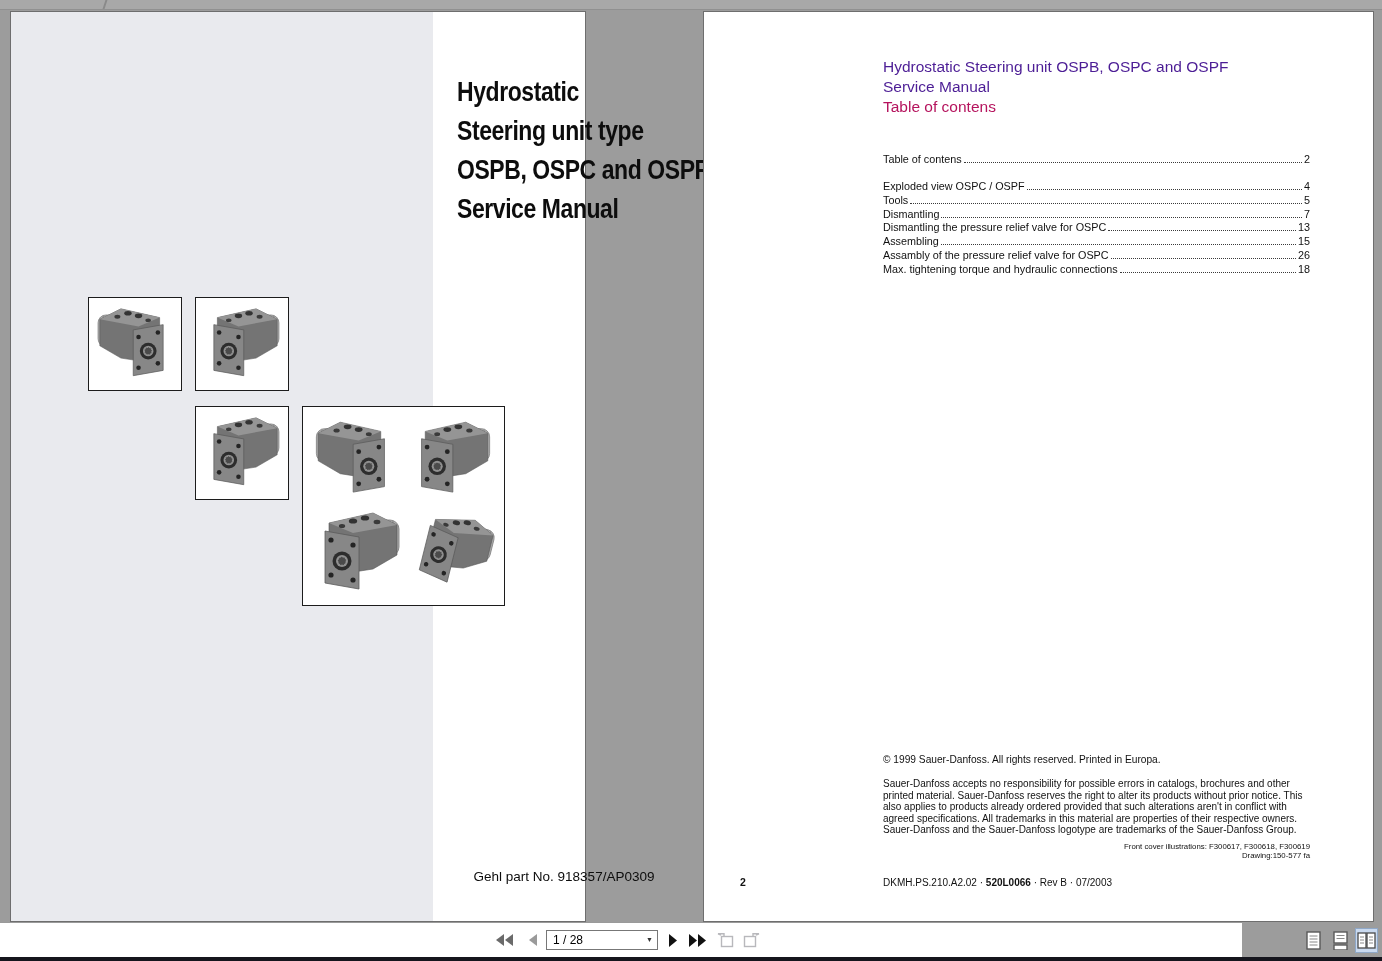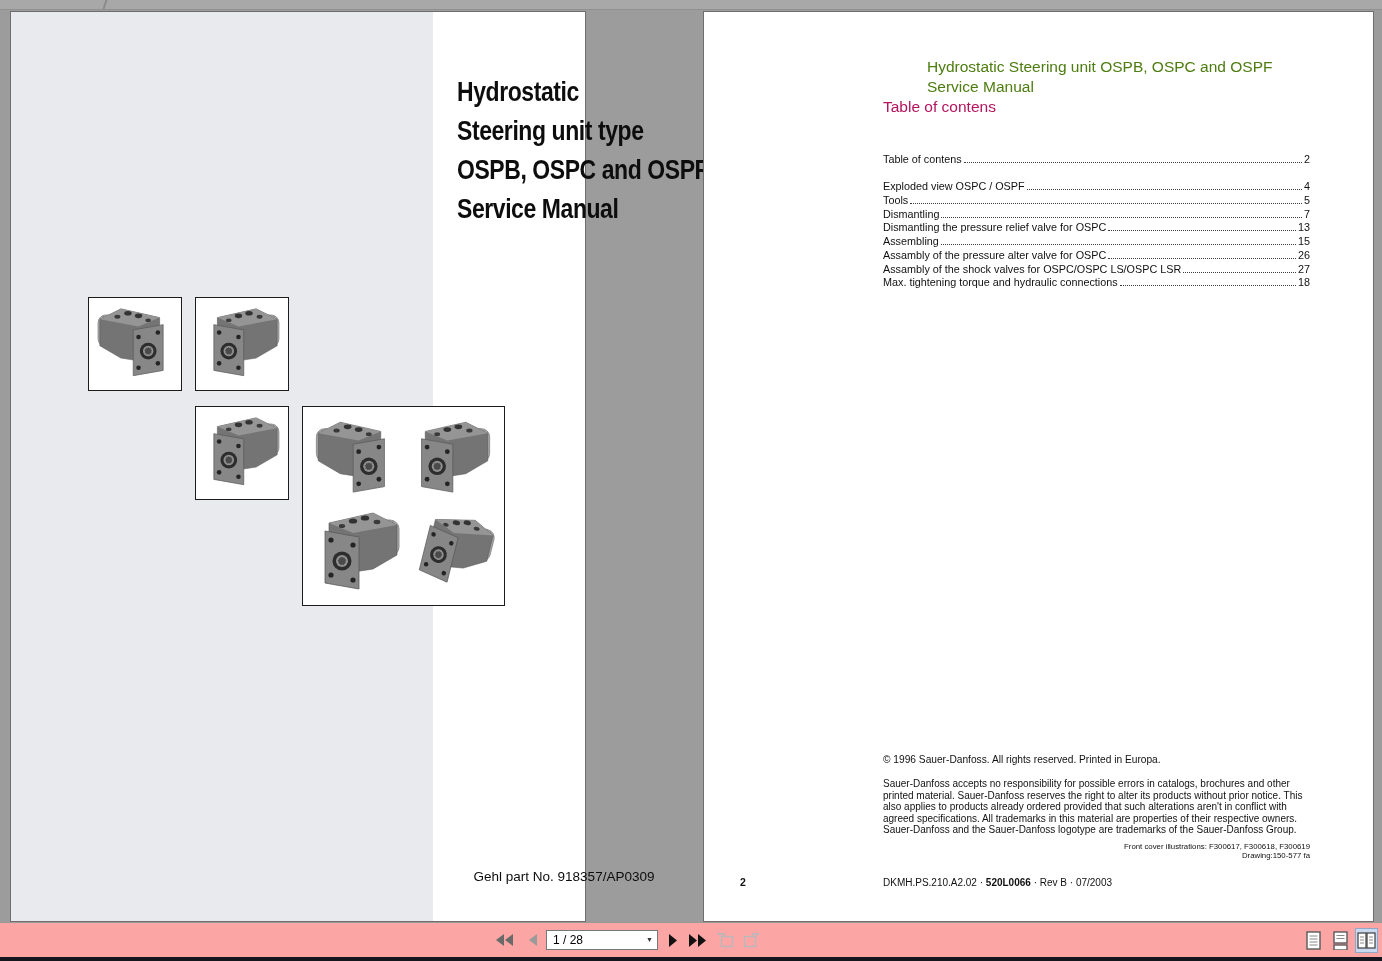--- a/index.html
+++ b/index.html
@@ -36,39 +36,39 @@
   .pb2 { left:184px; top:285px; width:94px;  height:94px;  }
   .pb3 { left:184px; top:394px; width:94px;  height:94px;  }
   .pb4 { left:291px; top:394px; width:203px; height:200px; }
   .mirror { transform:scaleX(-1); }
   .tilt { transform:rotate(14deg); }
   .part-number { position:absolute; left:422px; top:857px; width:262px;
     text-align:center; font-size:13.5px; color:#0d0d0d; }
 
   
   .rp-header { position:absolute; left:179px; top:45px; font-size:15.5px; line-height:20px; }
-  .rp-h-main { color:#4d7c0f;margin-left:44px; }
+  .rp-h-main { color:#4c1d95; }
   .rp-h-accent { color:#b5135d; }
   .toc { position:absolute; left:179px; top:139px; width:427px; font-size:10.8px; }
   .toc-row { display:flex; align-items:flex-end; height:13.7px; }
   .toc-row.gap-after { margin-bottom:14px; }
   .toc-label { white-space:nowrap; }
   .toc-dots { flex:1; border-bottom:1px dotted #3a3a3a; margin:0 2px 2px 2px; min-width:12px; }
   .toc-page { white-space:nowrap; }
   .copyright { position:absolute; left:179px; top:742px; font-size:10.2px; }
   .disclaimer { position:absolute; left:179px; top:766px; width:424px;
     font-size:10px; line-height:11.6px; }
   .cover-note { position:absolute; left:179px; top:831px; width:427px;
     text-align:right; font-size:7.8px; line-height:8.6px; font-weight:normal; }
   .footer-page { position:absolute; left:36px; top:864px; font-size:10.5px; font-weight:bold; }
   .footer-ref { position:absolute; left:179px; top:865px; font-size:10px; }
 
   
-  .toolbar { position:absolute; left:0; top:922px; width:1382px; height:35px;
-    background:#fca5a5; border-top:1px solid #9a9a9a; }
+  .toolbar { position:absolute; left:0; top:922px; width:1242px; height:35px;
+    background:#ffffff; border-top:1px solid #9a9a9a; }
   .tb-btn { position:absolute; top:5px; width:26px; height:24px;
     display:flex; align-items:center; justify-content:center; cursor:pointer; }
   .page-input-wrap { position:absolute; left:546px; top:7px; width:112px; height:20px; }
   .page-input { width:112px; height:20px; border:1px solid #777; background:#fff;
     font-family:"Liberation Sans", sans-serif; font-size:12px; padding:1px 16px 1px 6px; }
   .page-input-caret { position:absolute; right:5px; top:6px; font-size:7px; color:#333;
     pointer-events:none; }
   .vm-btn { position:absolute; top:5px; width:23px; height:25px;
     display:flex; align-items:center; justify-content:center; cursor:pointer;
     border:1px solid transparent; }
@@ -180,37 +180,32 @@
       <span class="toc-label">Dismantling the pressure relief valve for OSPC</span>
       <span class="toc-dots"></span>
       <span class="toc-page">13</span>
     </div>
     <div class="toc-row">
       <span class="toc-label">Assembling</span>
       <span class="toc-dots"></span>
       <span class="toc-page">15</span>
     </div>
     <div class="toc-row">
-      <span class="toc-label">Assambly of the pressure alter valve for OSPC</span>
+      <span class="toc-label">Assambly of the pressure relief valve for OSPC</span>
       <span class="toc-dots"></span>
       <span class="toc-page">26</span>
     </div>
     <div class="toc-row">
-      <span class="toc-label">Assambly of the shock valves for OSPC/OSPC LS/OSPC LSR</span>
-      <span class="toc-dots"></span>
-      <span class="toc-page">27</span>
-    </div>
-    <div class="toc-row">
       <span class="toc-label">Max. tightening torque and hydraulic connections</span>
       <span class="toc-dots"></span>
       <span class="toc-page">18</span>
     </div>
   </div>
 
-  <div class="copyright">© 1996 Sauer-Danfoss.  All rights reserved. Printed in Europa.</div>
+  <div class="copyright">© 1999 Sauer-Danfoss.  All rights reserved. Printed in Europa.</div>
   <div class="disclaimer">Sauer-Danfoss accepts no responsibility for possible errors in catalogs, brochures and other printed material. Sauer-Danfoss reserves the right to alter its products without prior notice. This also applies to products already ordered provided that such alterations aren't in conflict with agreed specifications. All trademarks in this material are properties of their respective owners. Sauer-Danfoss and the Sauer-Danfoss logotype are trademarks of the Sauer-Danfoss Group.</div>
   <div class="cover-note">
     <div>Front cover illustrations: F300617, F300618, F300619</div>
     <div>Drawing:150-577 fa</div>
   </div>
   <div class="footer-page">2</div>
   <div class="footer-ref">
     <span>DKMH.PS.210.A2.02 · </span><b>520L0066</b><span> · Rev B · 07/2003</span>
   </div>
 </div>

